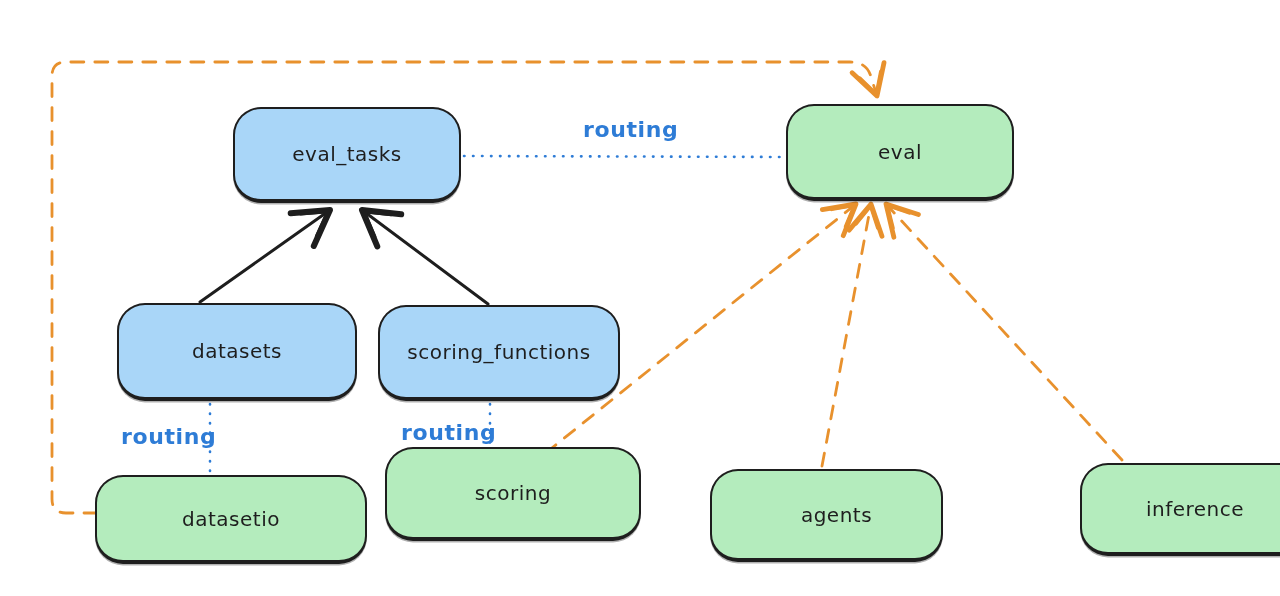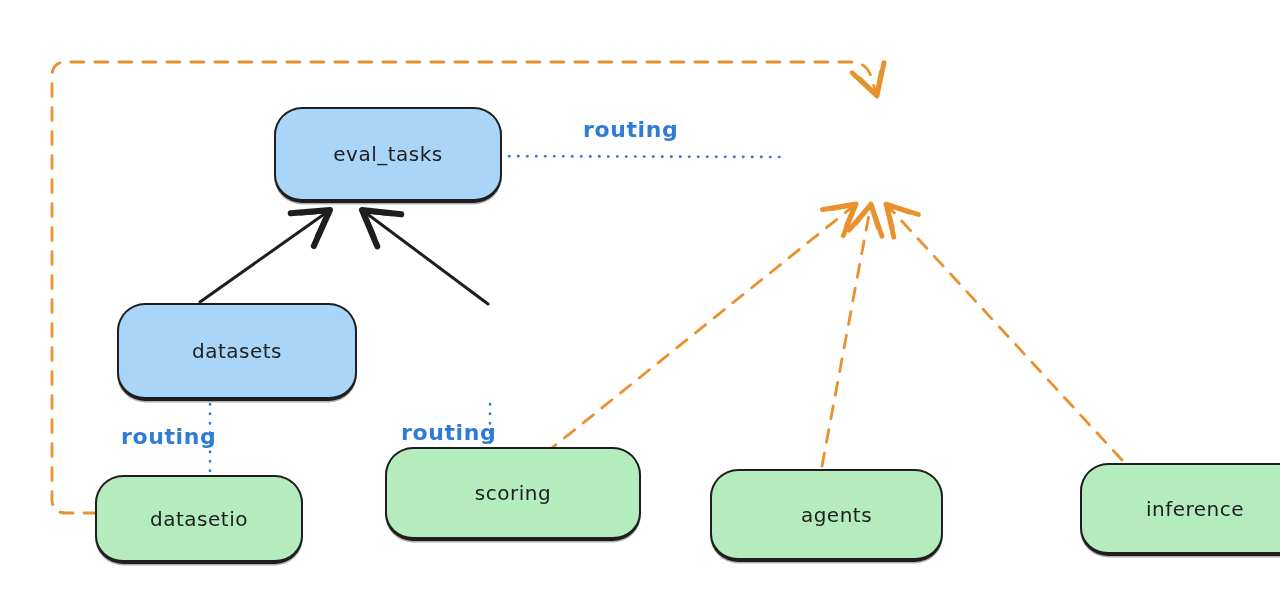--- a/index.html
+++ b/index.html
@@ -75,31 +75,37 @@
     <path d="M 210 404 L 210 473" fill="none" stroke="#2e7cd6" stroke-width="2.6" stroke-linecap="round" stroke-dasharray="0.5 9"></path>
     <path d="M 490 404 L 490 468" fill="none" stroke="#2e7cd6" stroke-width="2.6" stroke-linecap="round" stroke-dasharray="0.5 9"></path>
 
     <path d="M 97 513 L 66 513 Q 52 513 52 499 L 52 76 Q 52 62 66 62 L 850 62 Q 867 62 871 77 L 877 96" fill="none" stroke="#e8912d" stroke-width="2.8" stroke-linecap="round" stroke-dasharray="13 11" marker-end="url(#arrow-orange)"></path>
 
     <path d="M 527 468 L 856 204" fill="none" stroke="#e8912d" stroke-width="2.8" stroke-linecap="round" stroke-dasharray="13 11" marker-end="url(#arrow-orange)"></path>
     <path d="M 822 466 L 871 204" fill="none" stroke="#e8912d" stroke-width="2.8" stroke-linecap="round" stroke-dasharray="13 11" marker-end="url(#arrow-orange)"></path>
     <path d="M 1122 460 L 886 204" fill="none" stroke="#e8912d" stroke-width="2.8" stroke-linecap="round" stroke-dasharray="13 11" marker-end="url(#arrow-orange)"></path>
   </svg>
 
-  <div class="node blue" style="left:233px; top:107px; width:228px; height:96px;margin-left:41px;">
+  <div class="node blue" style="left:233px; top:107px; width:228px; height:96px;">
     <span>eval_tasks</span>
   </div>
 
+  <div class="node green" style="left:786px; top:104px; width:228px; height:97px;">
+    <span>eval</span>
+  </div>
 
   <div class="node blue" style="left:94px; top:303px; width:240px; height:98px;margin-left:23px;">
     <span>datasets</span>
   </div>
 
+  <div class="node blue" style="left:378px; top:305px; width:242px; height:96px;">
+    <span>scoring_functions</span>
+  </div>
 
-  <div class="node green" style="left:95px; top:475px; width:208px; height:89px;">
+  <div class="node green" style="left:95px; top:475px; width:272px; height:89px;">
     <span>datasetio</span>
   </div>
 
   <div class="node green" style="left:385px; top:447px; width:256px; height:94px;">
     <span>scoring</span>
   </div>
 
   <div class="node green" style="left:710px; top:469px; width:233px; height:93px;padding-left:20px;">
     <span>agents</span>
   </div>

